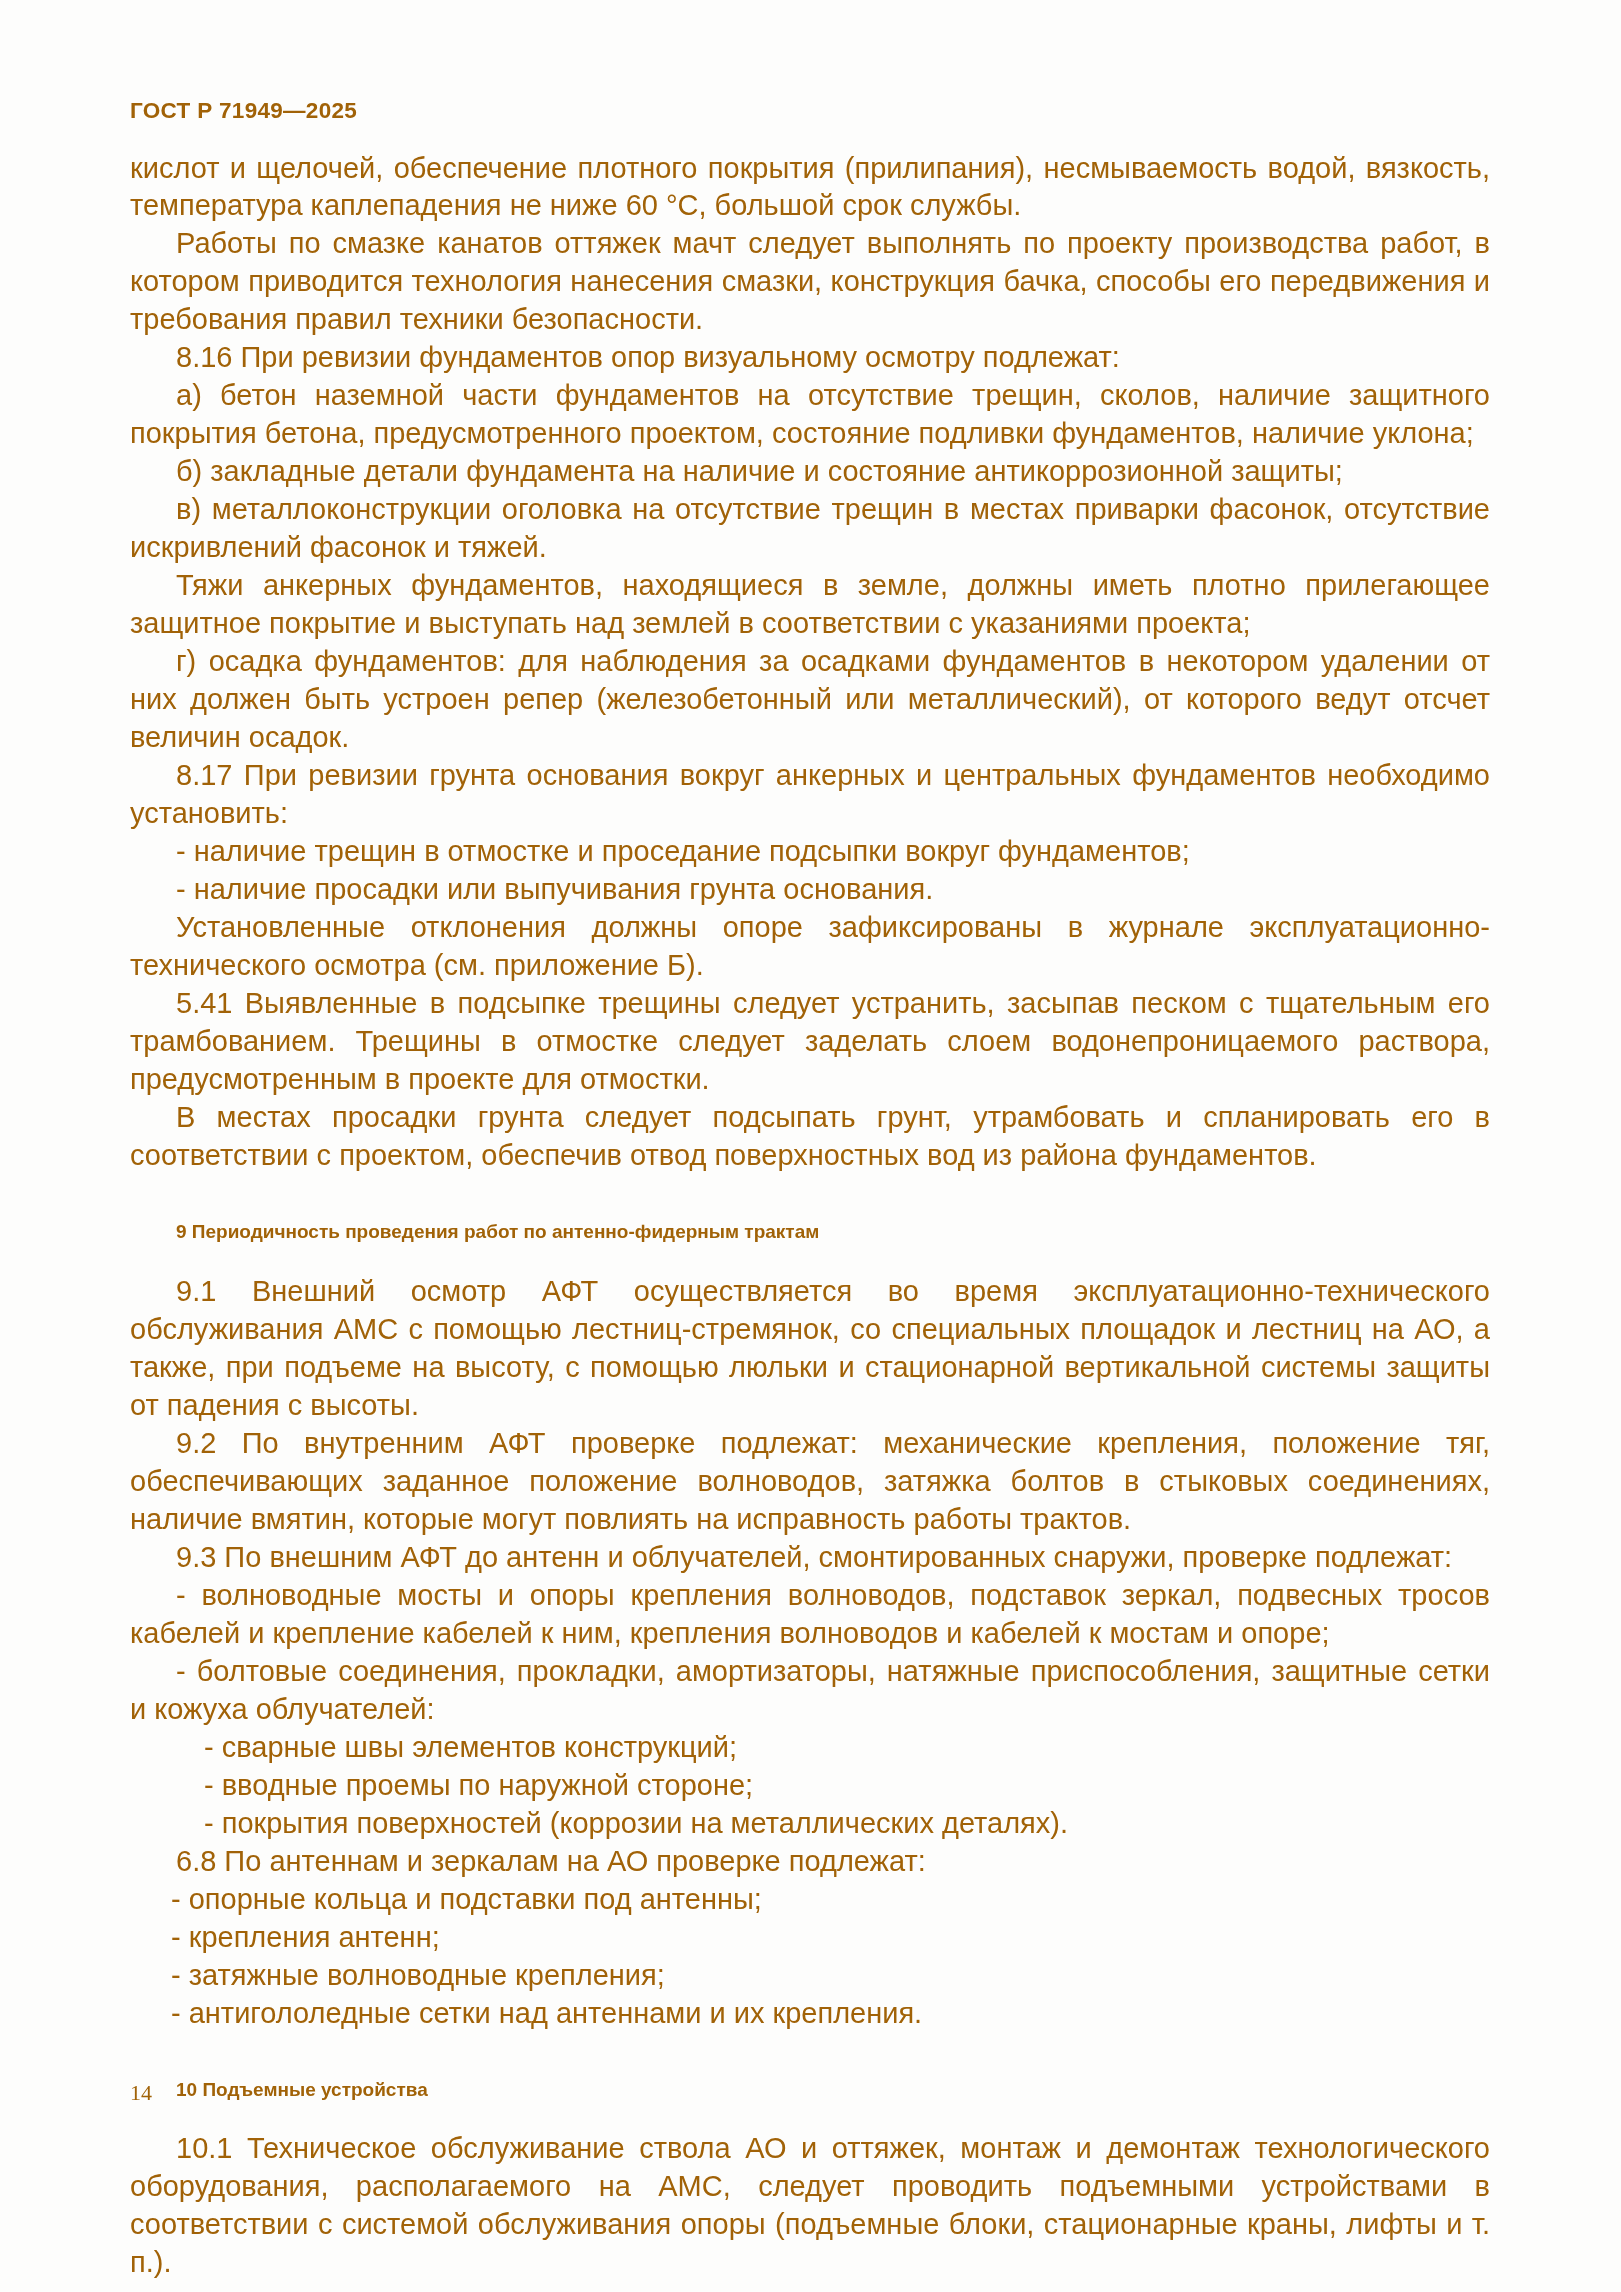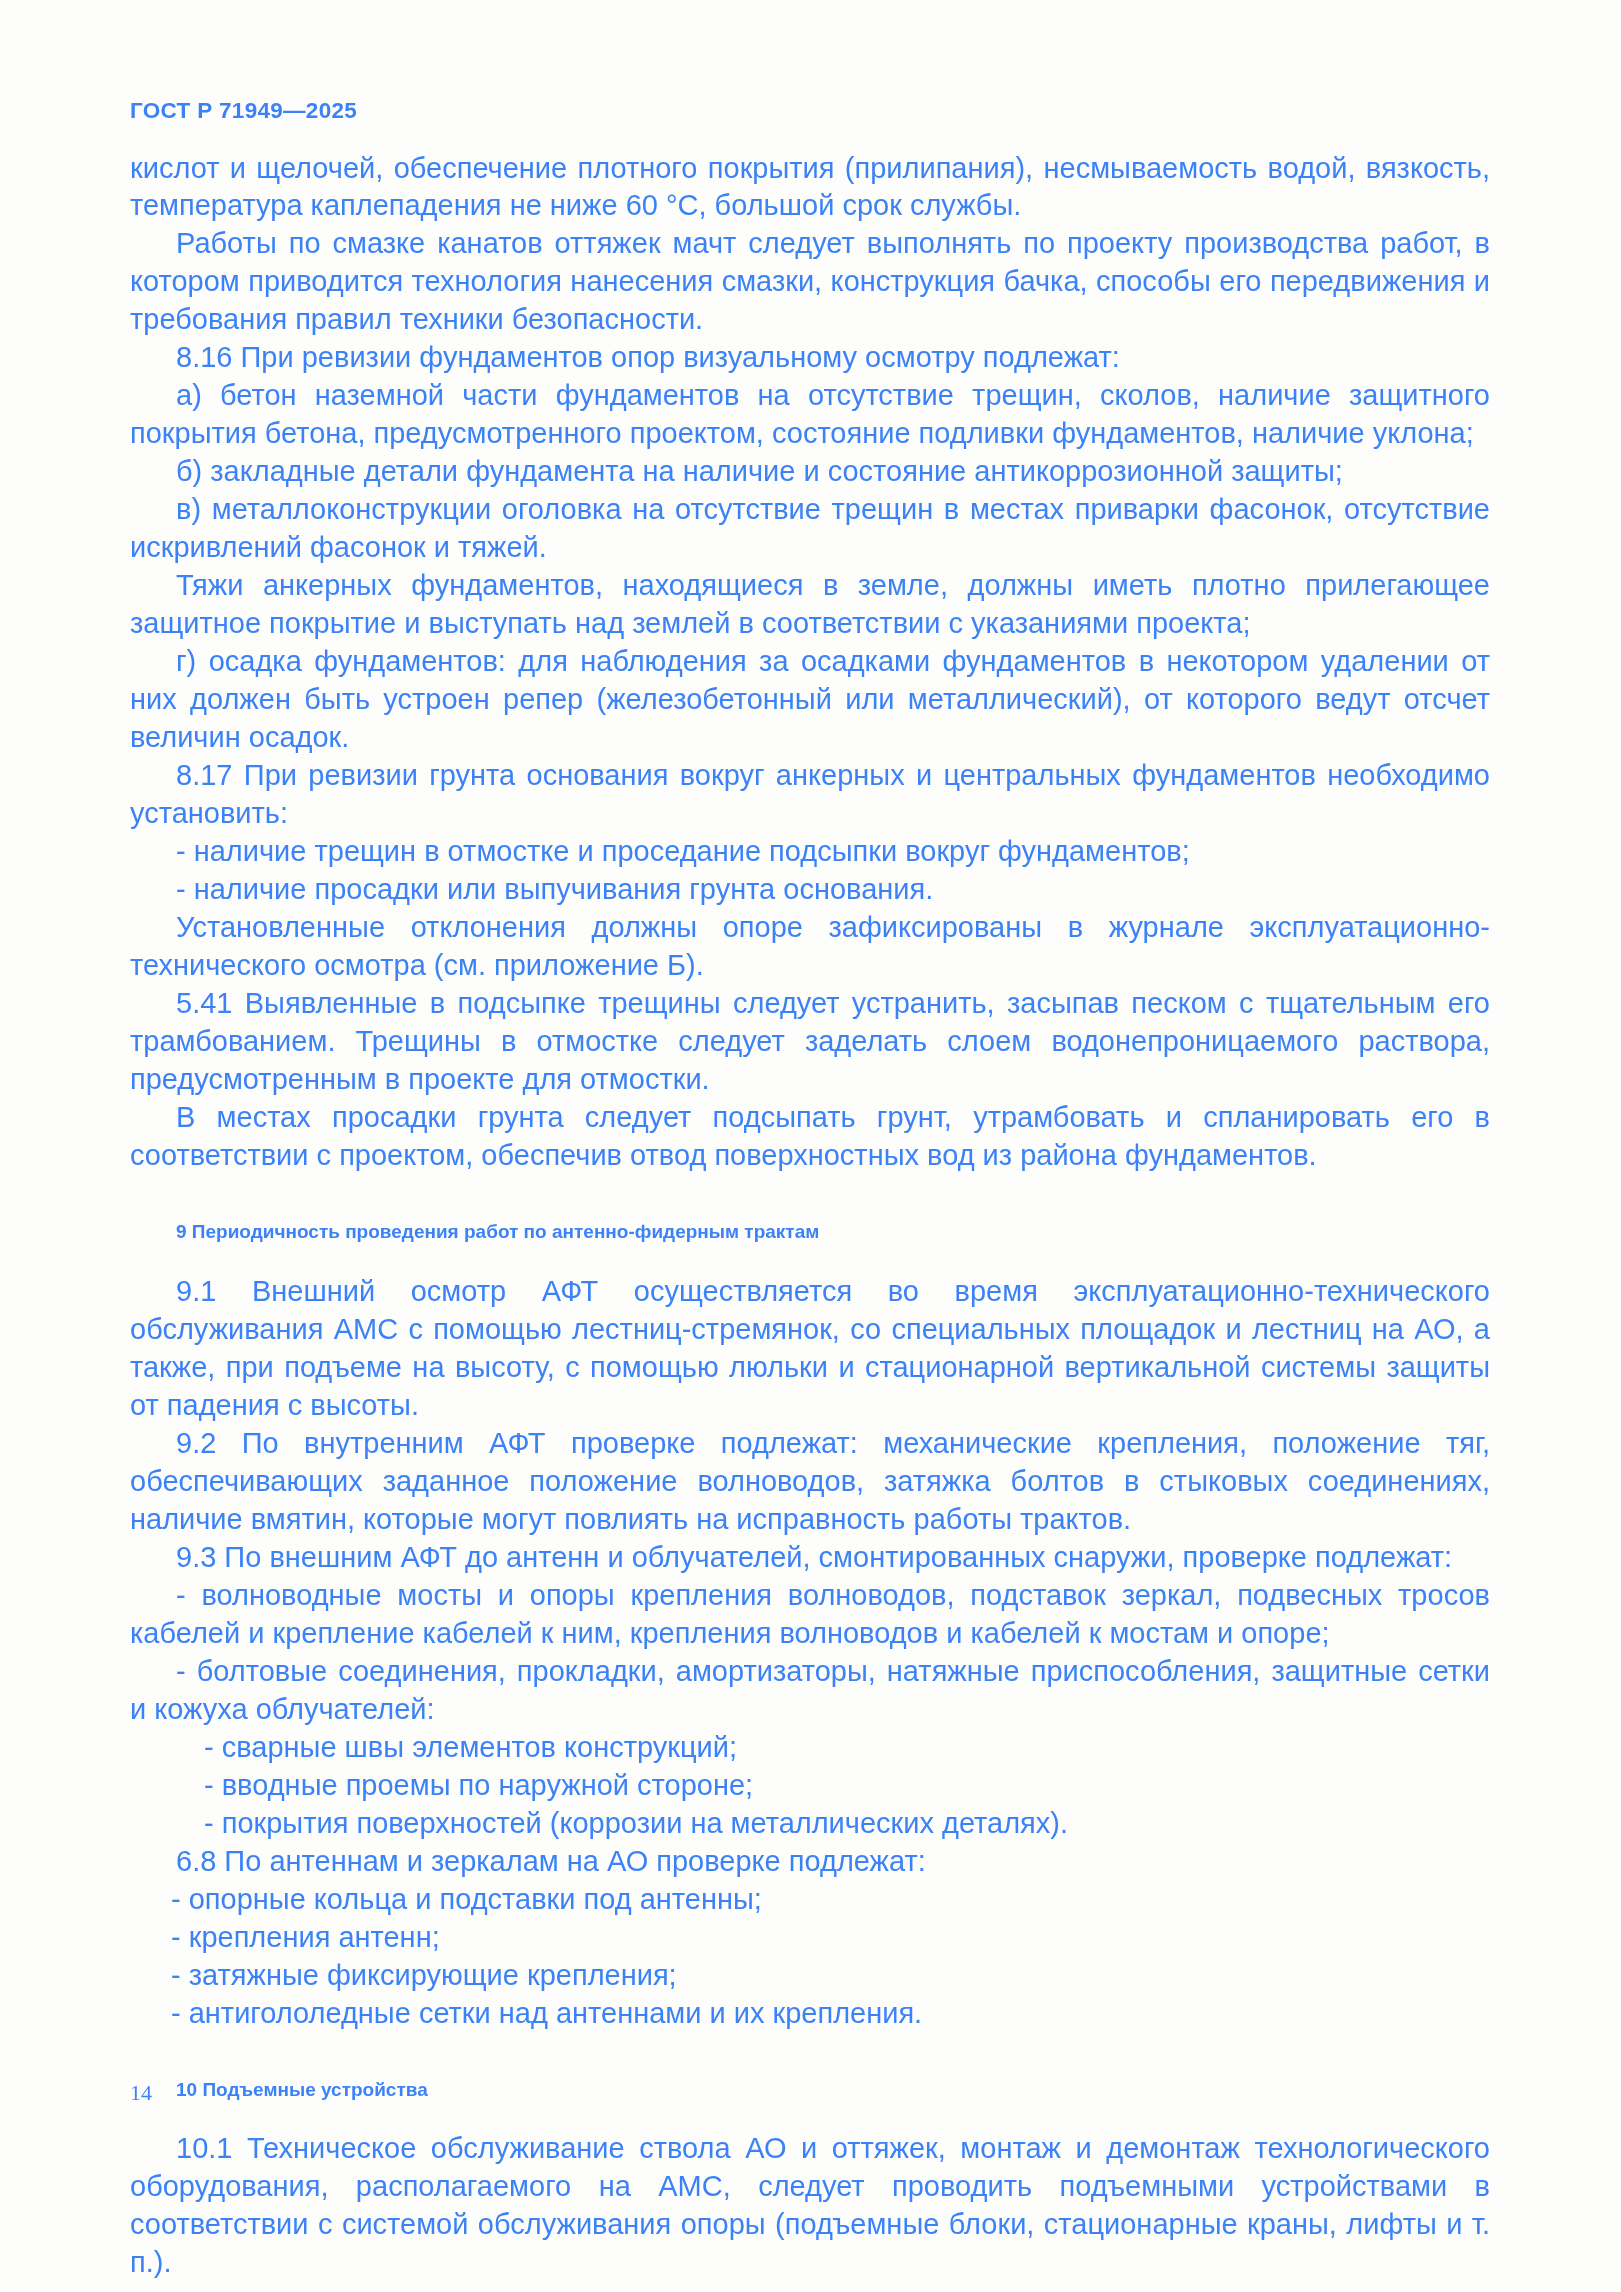--- a/index.html
+++ b/index.html
@@ -3,21 +3,21 @@
 <meta charset="utf-8">
 <style>
   * { margin: 0; padding: 0; box-sizing: border-box; }
   html, body { background: #ffffff; }
   .page {
     position: relative;
     width: 1621px;
     height: 2293px;
     background: #fdfdfc;
     font-family: "Liberation Sans", sans-serif;
-    color: #3b82f6;
+    color: #a16207;
     overflow: hidden;
   }
   .content {
     position: absolute;
     left: 130px;
     top: 98px;
     width: 1360px;
   }
   .running-header {
     font-weight: bold;
@@ -78,21 +78,21 @@
     <p class="p">9.2 По внутренним АФТ проверке подлежат: механические крепления, положение тяг, обеспечивающих заданное положение волноводов, затяжка болтов в стыковых соединениях, наличие вмятин, которые могут повлиять на исправность работы трактов.</p>
     <p class="p">9.3 По внешним АФТ до антенн и облучателей, смонтированных снаружи, проверке подлежат:</p>
     <p class="p">- волноводные мосты и опоры крепления волноводов, подставок зеркал, подвесных тросов кабелей и крепление кабелей к ним, крепления волноводов и кабелей к мостам и опоре;</p>
     <p class="p">- болтовые соединения, прокладки, амортизаторы, натяжные приспособления, защитные сетки и кожуха облучателей:</p>
     <p class="p sub">- сварные швы элементов конструкций;</p>
     <p class="p sub">- вводные проемы по наружной стороне;</p>
     <p class="p sub">- покрытия поверхностей (коррозии на металлических деталях).</p>
     <p class="p">6.8 По антеннам и зеркалам на АО проверке подлежат:</p>
     <p class="p list2">- опорные кольца и подставки под антенны;</p>
     <p class="p list2">- крепления антенн;</p>
-    <p class="p list2">- затяжные фиксирующие крепления;</p>
+    <p class="p list2">- затяжные волноводные крепления;</p>
     <p class="p list2">- антигололедные сетки над антеннами и их крепления.</p>
 
     <h2 class="h2">10 Подъемные устройства</h2>
 
     <p class="p">10.1 Техническое обслуживание ствола АО и оттяжек, монтаж и демонтаж технологического оборудования, располагаемого на АМС, следует проводить подъемными устройствами в соответствии с системой обслуживания опоры (подъемные блоки, стационарные краны, лифты и т. п.).</p>
   </main>
 
   <div class="page-number">14</div>
 </div>
 

